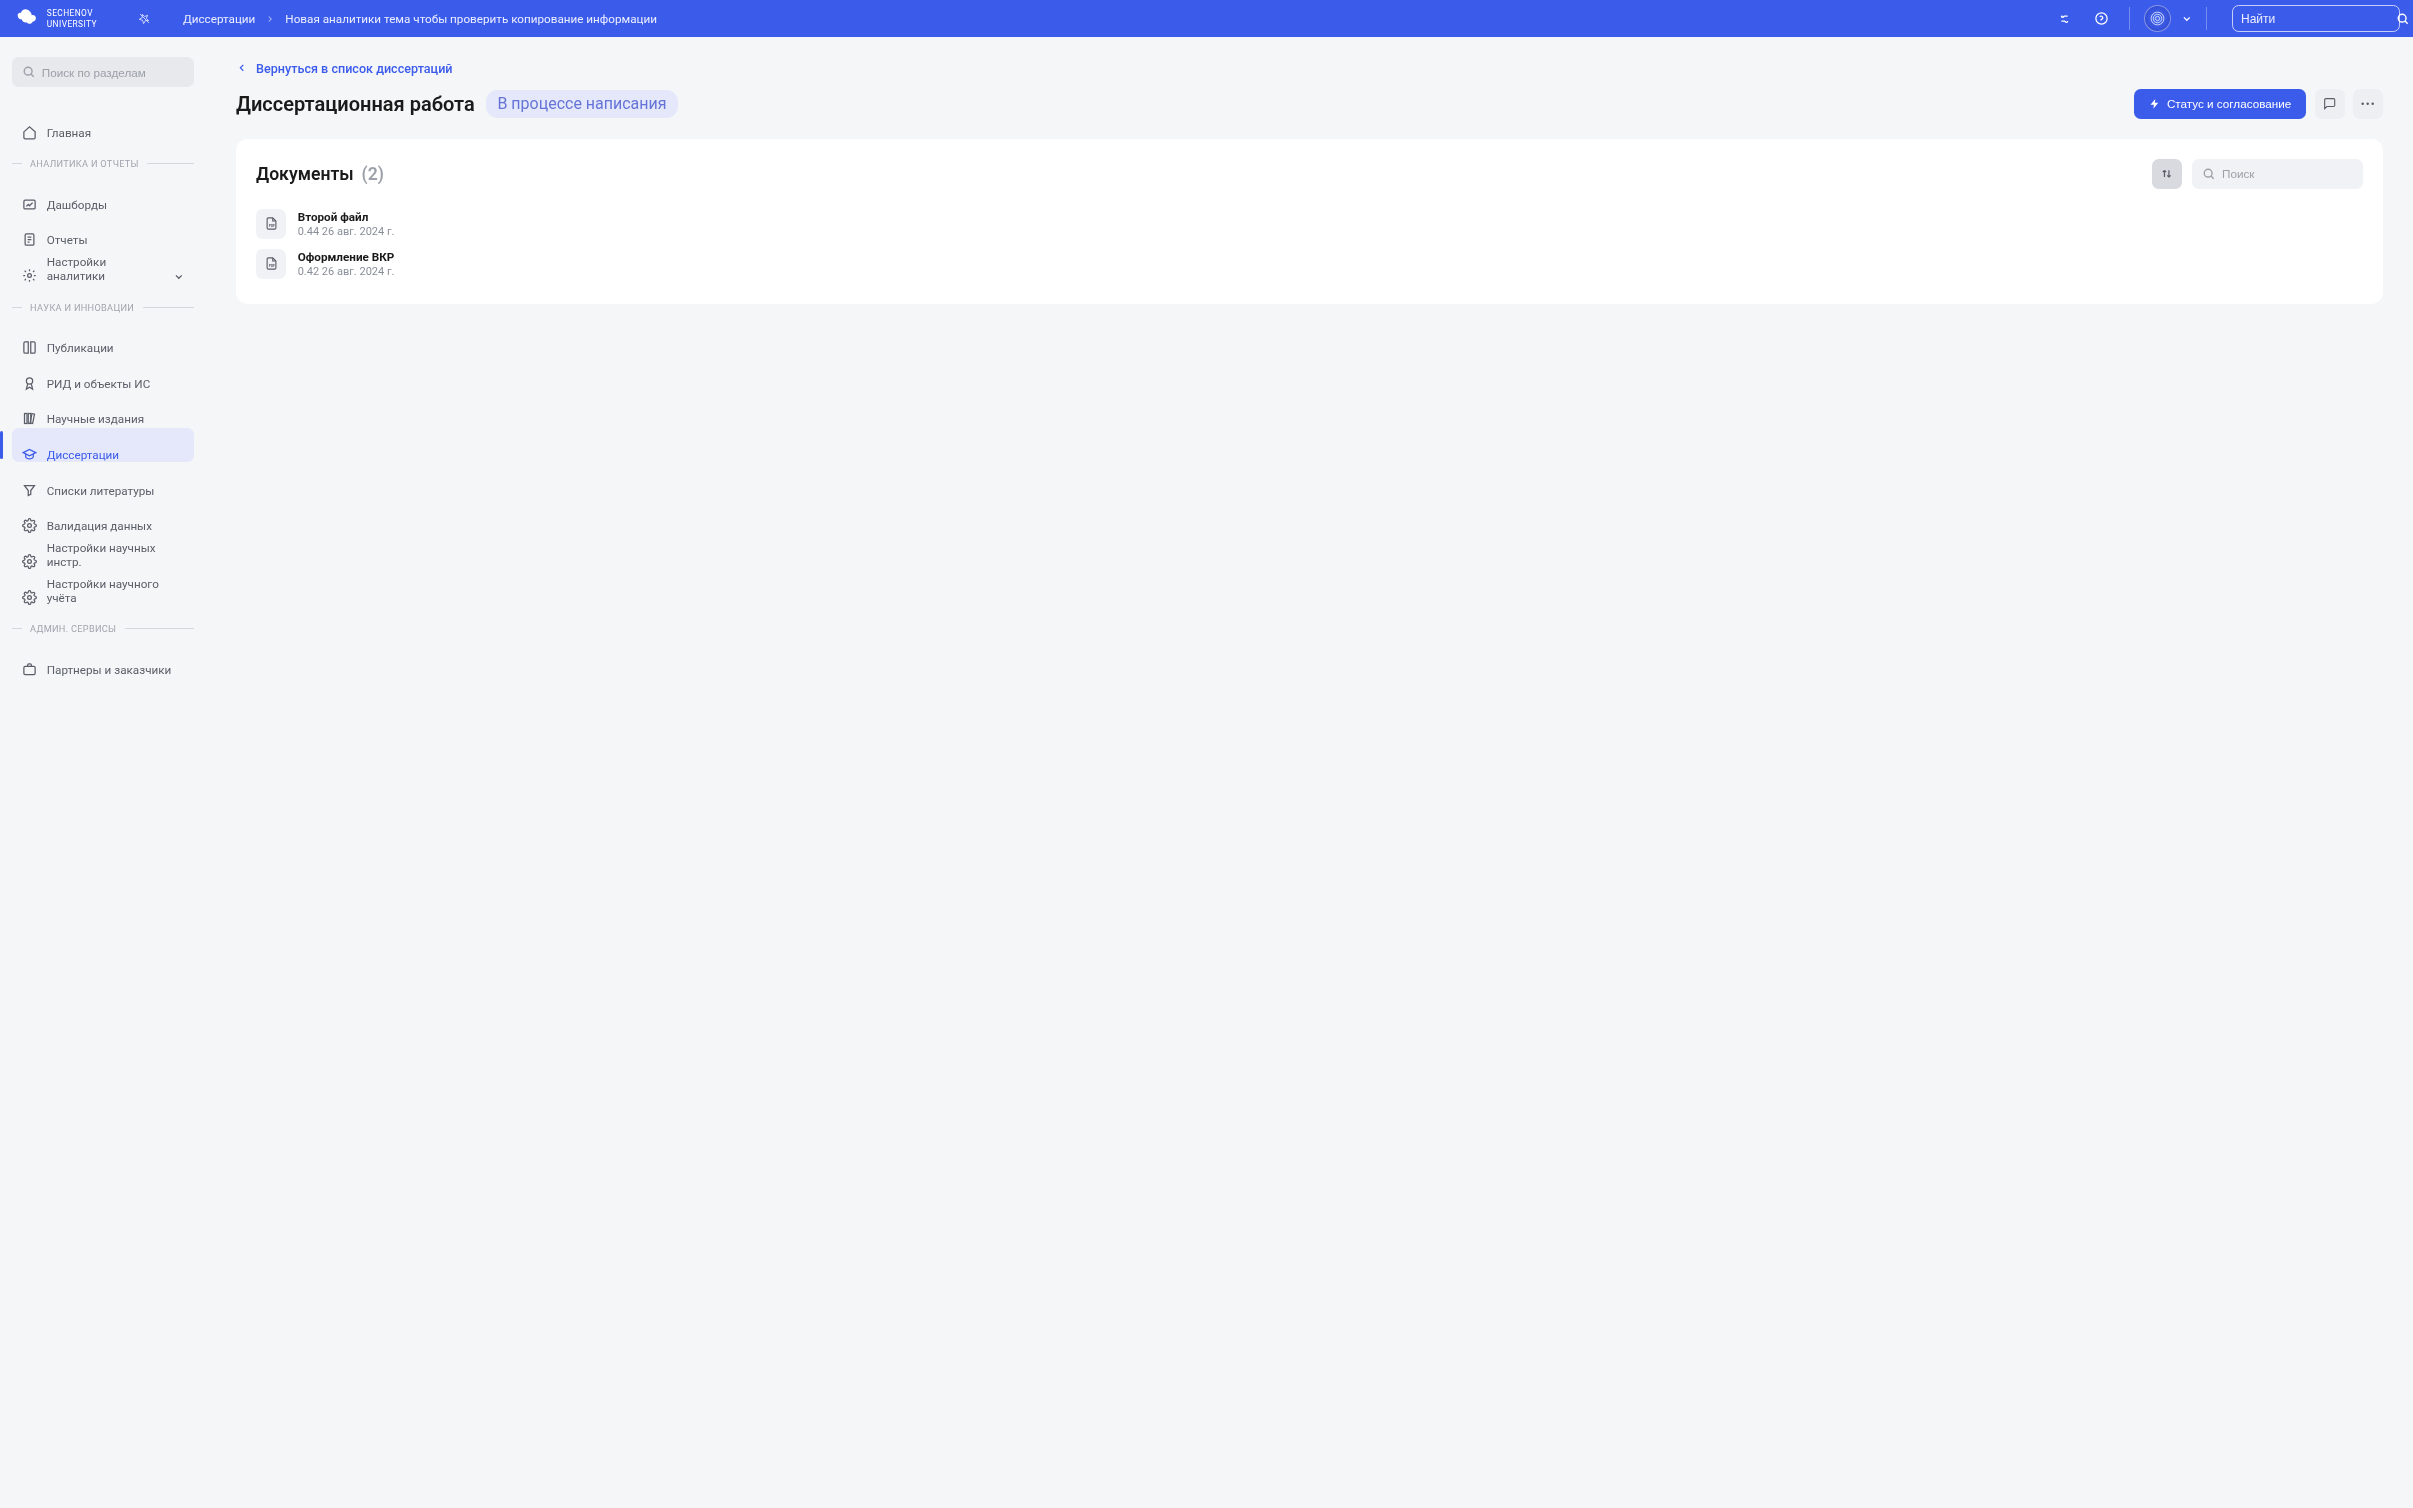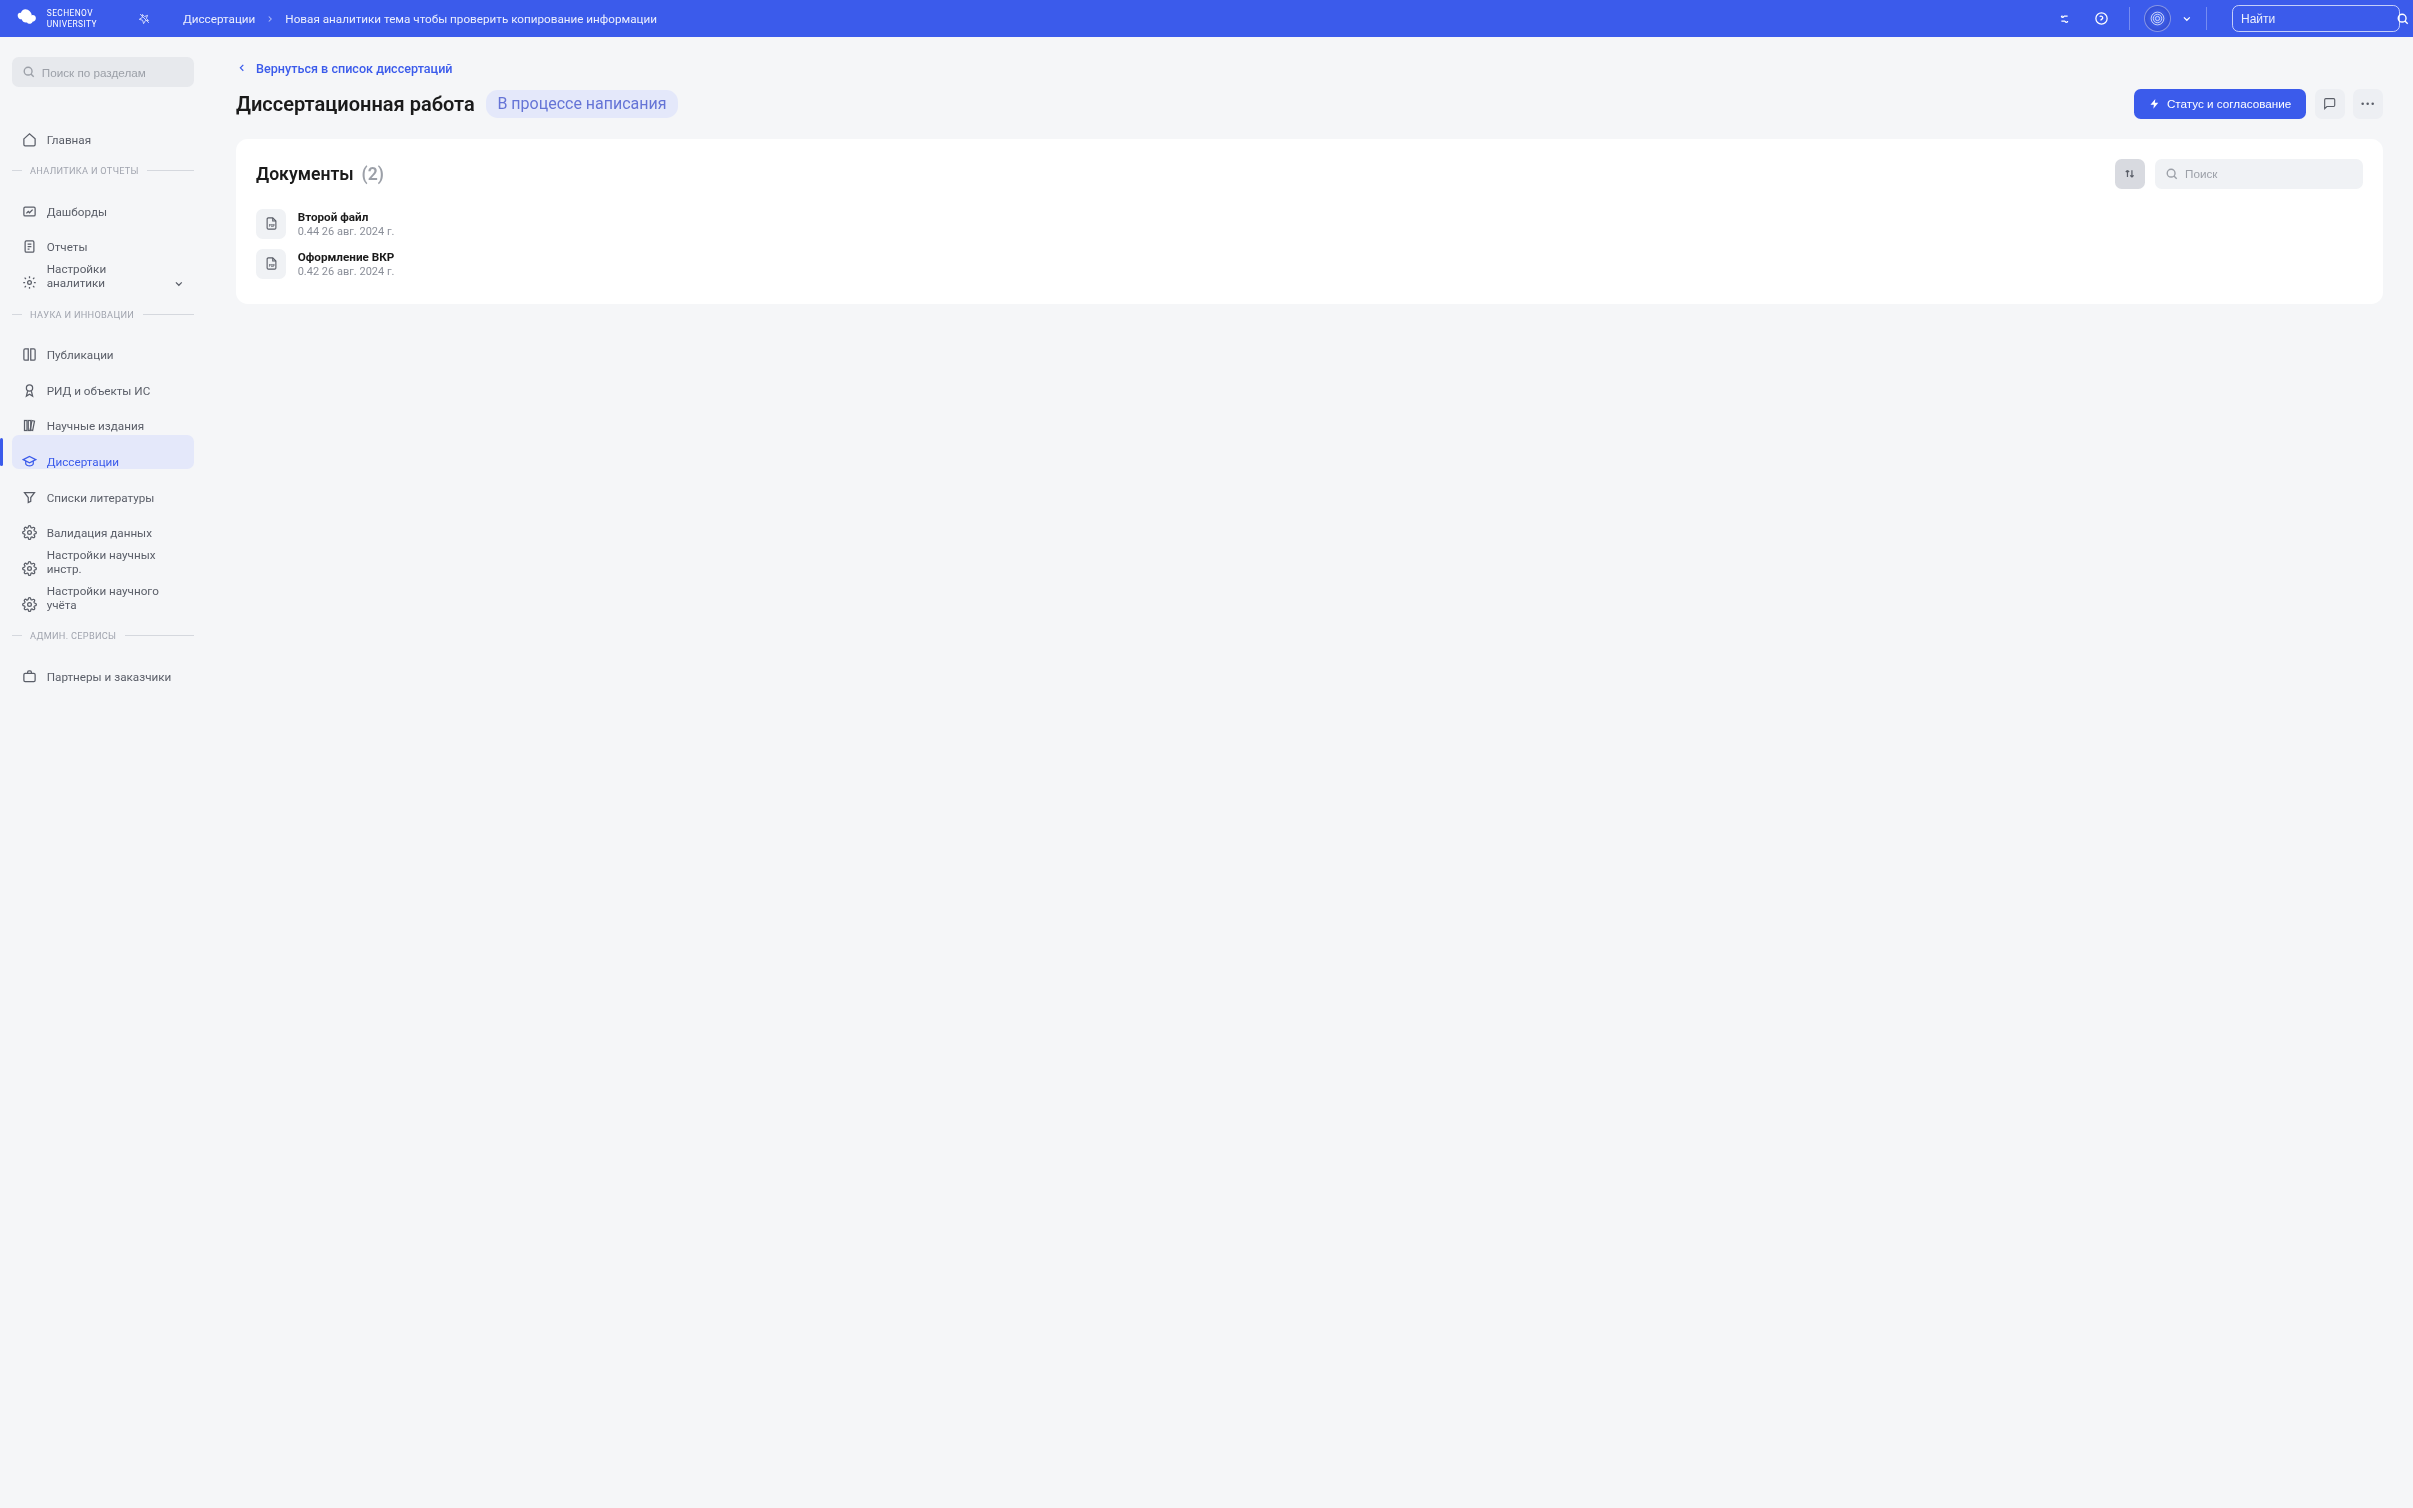--- a/index.html
+++ b/index.html
@@ -123,21 +123,21 @@
       padding: 20px 11.7px 0 11.7px;
       overflow-y: auto;
     }
     .sidebar-search {
       display: flex;
       align-items: center;
       background: #e7e9ed;
       border-radius: 6.7px;
       height: 30px;
       padding: 0 10px;
-      margin-bottom: 26px;
+      margin-bottom: 19px;
     }
     .sidebar-search input {
       flex: 1;
       background: transparent;
       border: none;
       outline: none;
       font-size: 11.7px;
       color: #555;
       margin-left: 6.7px;
     }
@@ -319,21 +319,21 @@
       justify-content: center;
       cursor: pointer;
       color: #5a5e68;
     }
     .card-search {
       display: flex;
       align-items: center;
       background: #f0f2f5;
       border-radius: 6.7px;
       height: 30px;
-      width: 208px;
+      width: 171px;
       padding: 0 10px;
     }
     .card-search input {
       flex: 1;
       background: transparent;
       border: none;
       outline: none;
       font-size: 11.7px;
       margin-left: 6.7px;
     }

